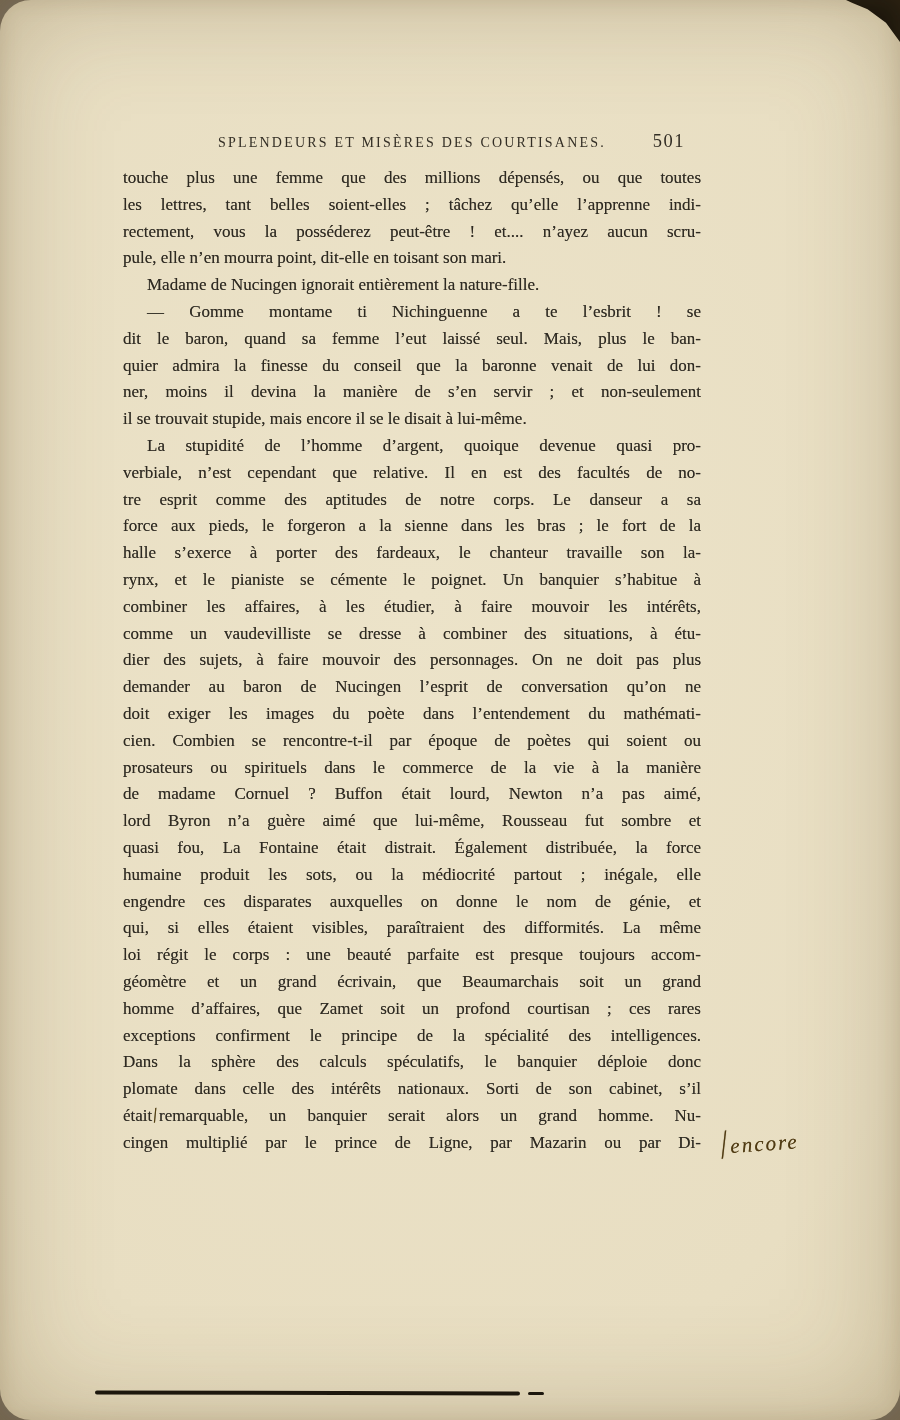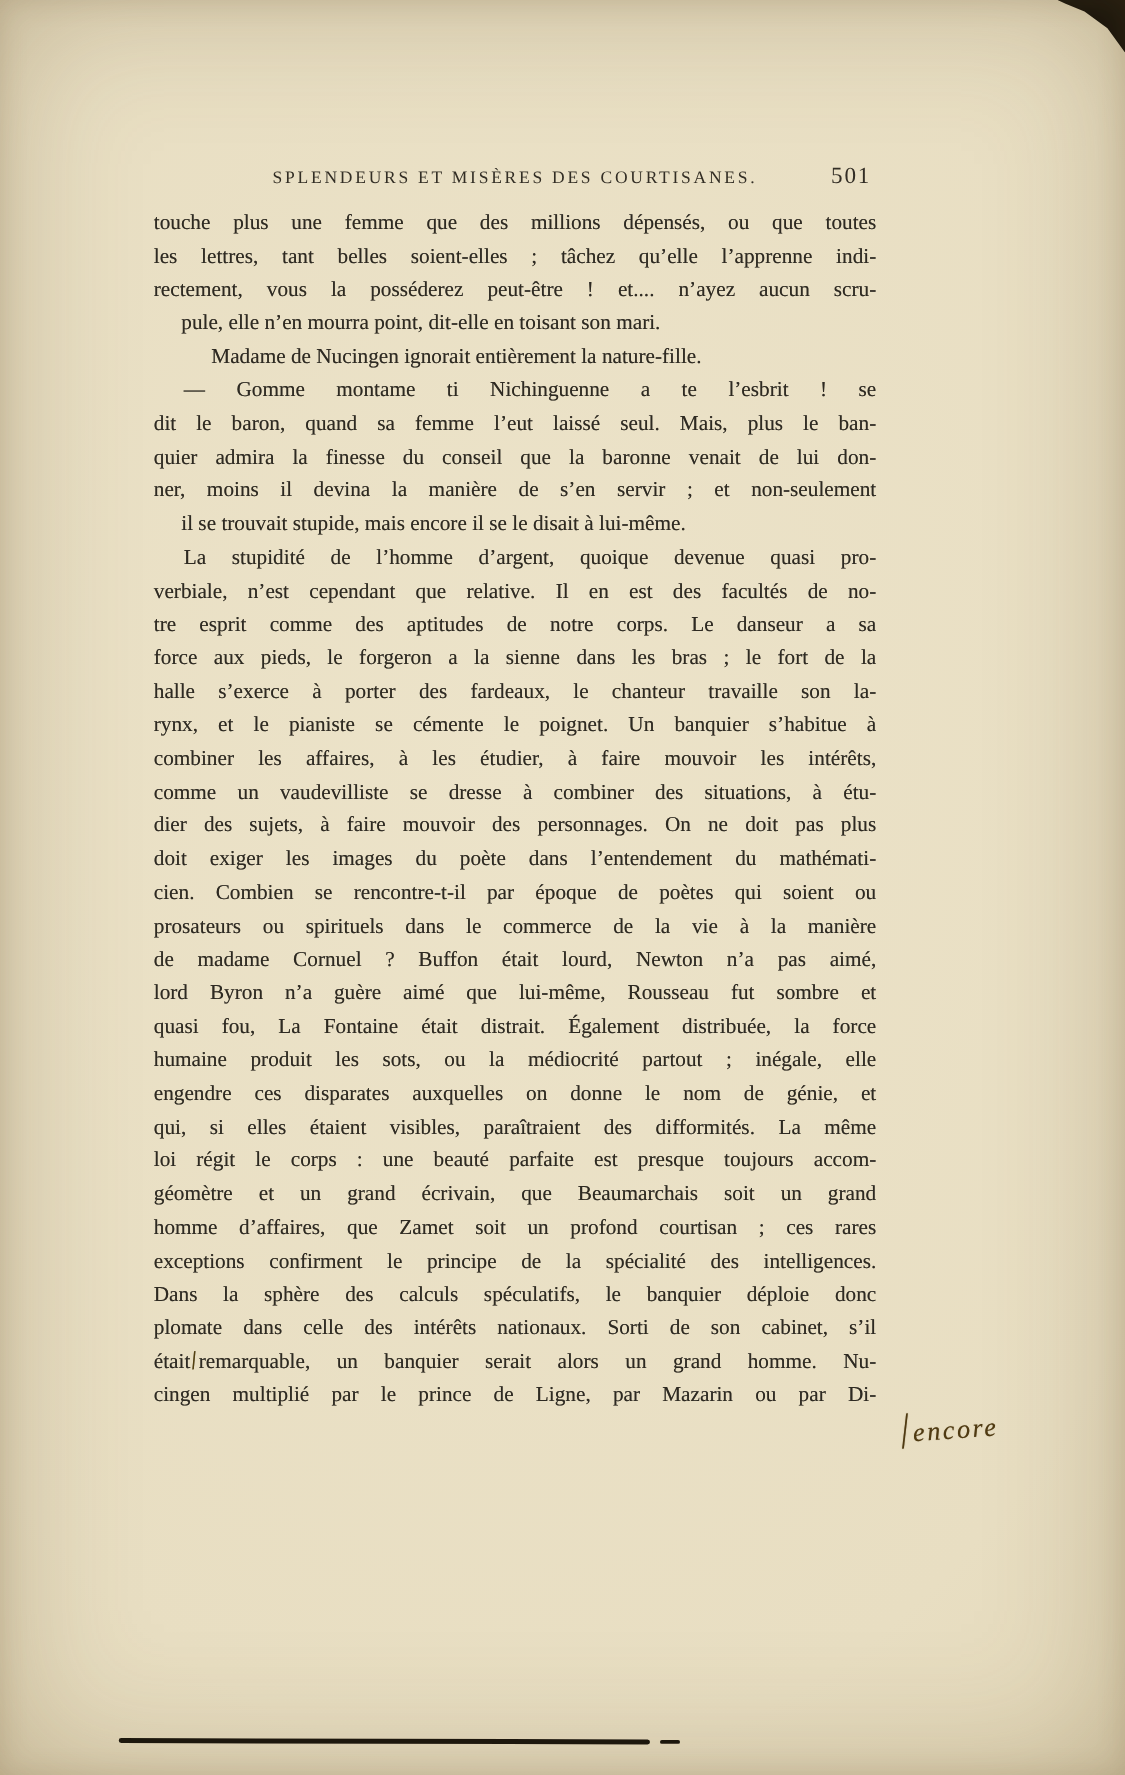--- a/index.html
+++ b/index.html
@@ -9,60 +9,60 @@
     position: relative;
     overflow: hidden;
     background: #7a7163;
     font-family: "Liberation Serif", "DejaVu Serif", serif;
   }
   .page {
     position: absolute; inset: 0;
     background:
       radial-gradient(ellipse 130% 115% at 46% 42%,
         #ece3c9 0%, #e8dec2 50%, #e0d4b3 78%, #cdbd95 97%, #bfae84 100%);
+    border-radius: 31px;
   }
   .vignette {
     position: absolute; inset: 0; pointer-events: none;
     box-shadow:
       inset 0 0 110px rgba(104, 80, 40, 0.30),
       inset 0 0 22px rgba(104, 80, 40, 0.18);
   }
 
   
   .header {
     position: absolute; left: 123px; top: 132px; width: 578px; height: 26px;
     color: #332e25;
   }
   .header .title {
     position: absolute; left: 0; top: 3px; width: 100%;
     text-align: center;
     font-size: 14px; letter-spacing: 2.2px;
     white-space: nowrap;
   }
   .header .pagenum {
-    position: absolute; right: 4px; top: -1px;
+    position: absolute; right: 16px; top: -1px;
     font-size: 18.5px; letter-spacing: 1.5px;
   }
 
   
   .body-text {
     position: absolute; left: 123px; top: 165px; width: 578px;
     font-size: 17px; line-height: 26.8px;
     color: #2e2a22;
     text-shadow: 0 0 0.45px rgba(46, 42, 34, 0.55);
   }
   .paragraph { margin: 0; }
   .line {
     text-align: justify;
     text-align-last: justify;
     -moz-text-align-last: justify;
   }
   .line.last {
     text-align-last: left;
-    margin-left: 22px;
     -moz-text-align-last: left;
   }
   .line.first-indented { text-indent: 24px; }
   .italic { }
   .ink-mark {
     color: #54400f;
     font-weight: bold;
     display: inline-block;
     transform: rotate(-10deg) scaleY(1.25);
     margin: 0 1px;
@@ -140,20 +140,21 @@
       <div class="paragraph">
         <div class="line first-indented"><span class="roman">La stupidité de l’homme d’argent, quoique devenue quasi pro-</span></div>
         <div class="line"><span class="roman">verbiale, n’est cependant que relative. Il en est des facultés de no-</span></div>
         <div class="line"><span class="roman">tre esprit comme des aptitudes de notre corps. Le danseur a sa</span></div>
         <div class="line"><span class="roman">force aux pieds, le forgeron a la sienne dans les bras ; le fort de la</span></div>
         <div class="line"><span class="roman">halle s’exerce à porter des fardeaux, le chanteur travaille son la-</span></div>
         <div class="line"><span class="roman">rynx, et le pianiste se cémente le poignet. Un banquier s’habitue à</span></div>
         <div class="line"><span class="roman">combiner les affaires, à les étudier, à faire mouvoir les intérêts,</span></div>
         <div class="line"><span class="roman">comme un vaudevilliste se dresse à combiner des situations, à étu-</span></div>
         <div class="line"><span class="roman">dier des sujets, à faire mouvoir des personnages. On ne doit pas plus</span></div>
+        <div class="line"><span class="roman">demander au baron de Nucingen l’esprit de conversation qu’on ne</span></div>
         <div class="line"><span class="roman">doit exiger les images du poète dans l’entendement du mathémati-</span></div>
         <div class="line"><span class="roman">cien. Combien se rencontre-t-il par époque de poètes qui soient ou</span></div>
         <div class="line"><span class="roman">prosateurs ou spirituels dans le commerce de la vie à la manière</span></div>
         <div class="line"><span class="roman">de madame Cornuel ? Buffon était lourd, Newton n’a pas aimé,</span></div>
         <div class="line"><span class="roman">lord Byron n’a guère aimé que lui-même, Rousseau fut sombre et</span></div>
         <div class="line"><span class="roman">quasi fou, La Fontaine était distrait. Également distribuée, la force</span></div>
         <div class="line"><span class="roman">humaine produit les sots, ou la médiocrité partout ; inégale, elle</span></div>
         <div class="line"><span class="roman">engendre ces disparates auxquelles on donne le nom de </span><span class="italic">génie</span><span class="roman">, et</span></div>
         <div class="line"><span class="roman">qui, si elles étaient visibles, paraîtraient des difformités. La même</span></div>
         <div class="line"><span class="roman">loi régit le corps : une beauté parfaite est presque toujours accom-</span></div>

